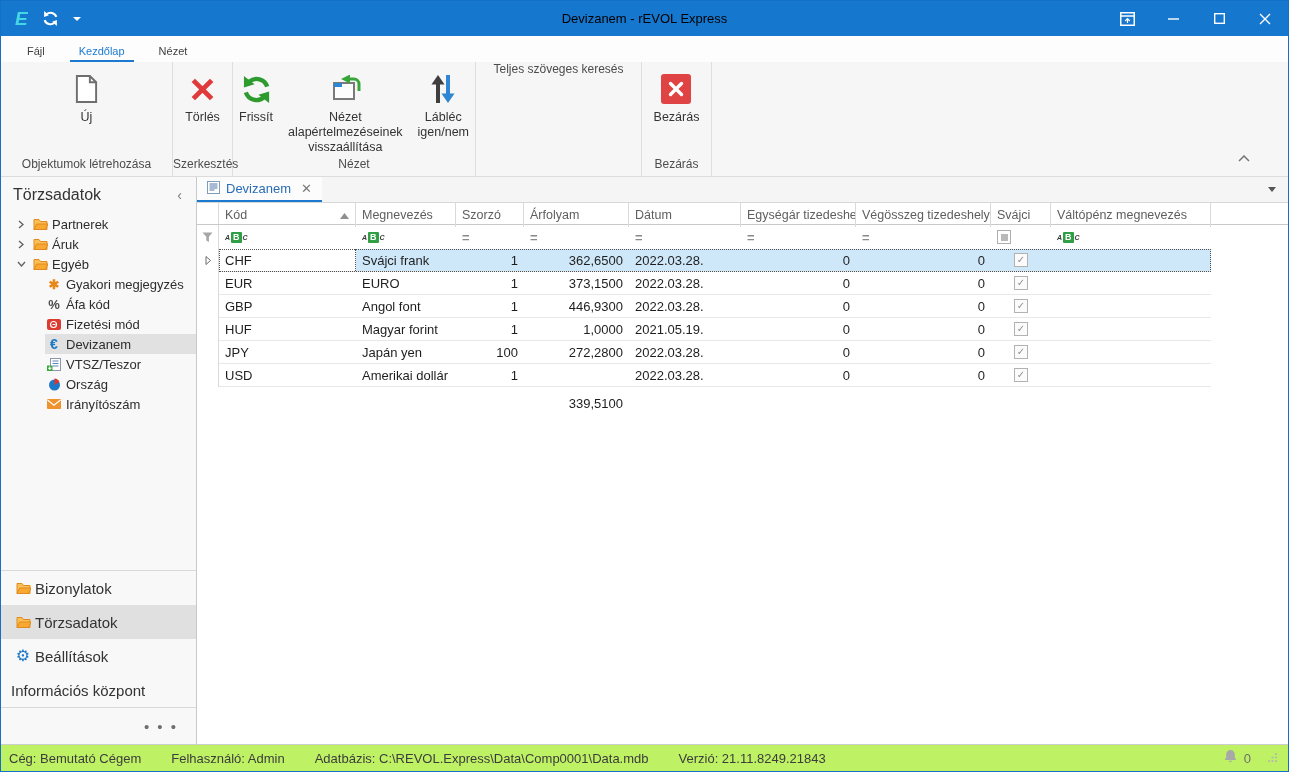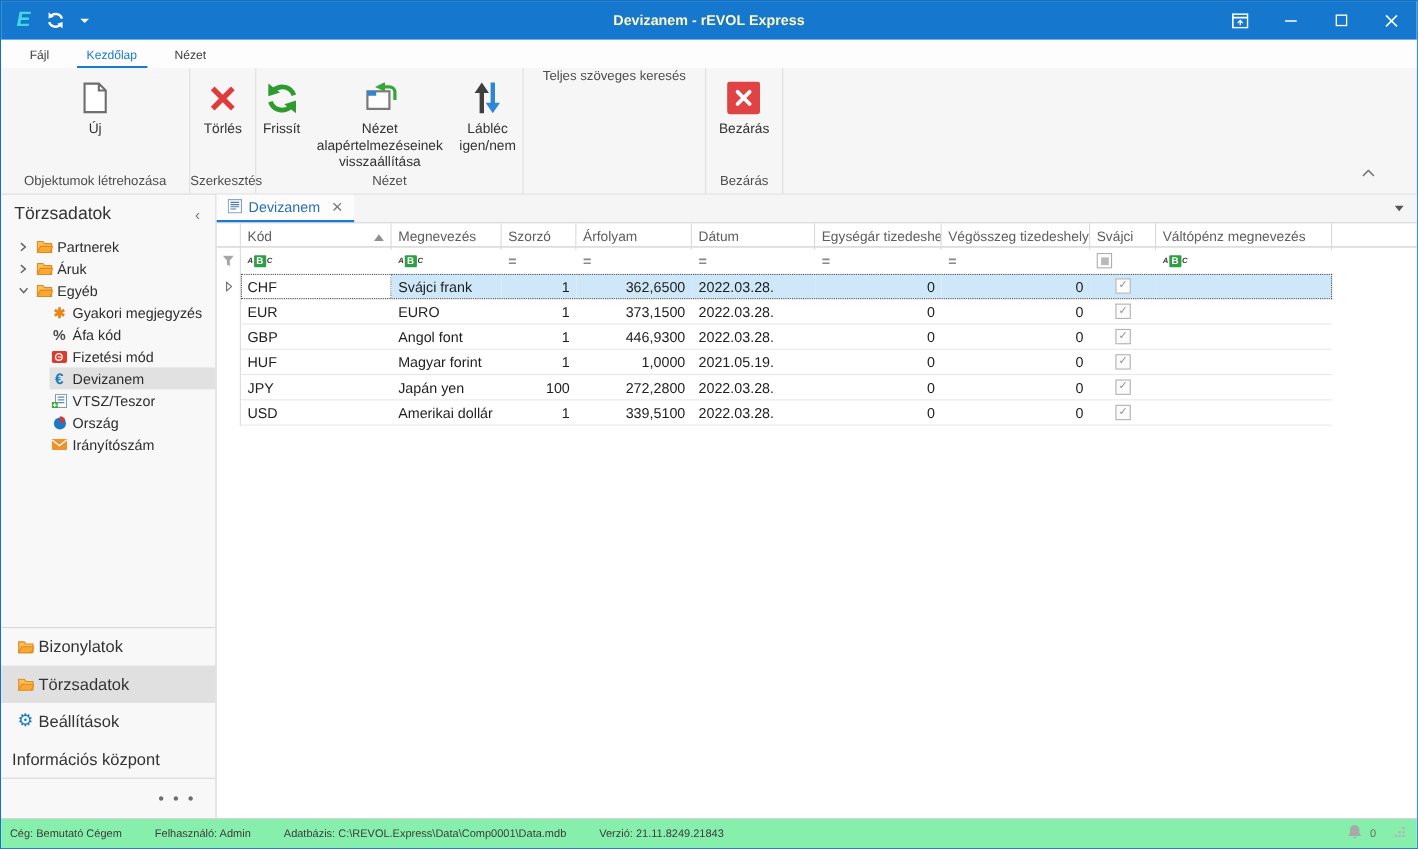--- a/index.html
+++ b/index.html
@@ -5,21 +5,21 @@
   html,body{margin:0;padding:0;background:#e8e8e8;font-family:"Liberation Sans",sans-serif;}
   *{box-sizing:border-box;}
   .window{width:1289px;height:772px;border:1px solid #1470c4;background:#fff;display:flex;flex-direction:column;overflow:hidden;}
 
   
   .titlebar{flex:0 0 35px;background:#1577cd;position:relative;display:flex;align-items:center;color:#fff;}
   .qat{display:flex;align-items:center;gap:14px;padding-left:14px;z-index:2;}
   .applogo{font-style:italic;font-weight:bold;font-size:19px;color:#45d6e4;line-height:1;}
   .qat svg{display:block;}
   .qat-caret{width:0;height:0;border-left:4px solid transparent;border-right:4px solid transparent;border-top:4px solid #fff;display:inline-block;}
-  .win-title{position:absolute;left:0;right:0;text-align:center;font-size:13px;color:#fef9c3;font-weight:bold;}
+  .win-title{position:absolute;left:0;right:0;text-align:center;font-size:13px;color:#000000;}
   .winbtns{margin-left:auto;display:flex;z-index:2;}
   .winbtn{width:46px;height:35px;display:flex;align-items:center;justify-content:center;}
 
   
   .ribbontabs{flex:0 0 26px;background:#fdfdfd;display:flex;align-items:flex-end;padding-left:17px;}
   .rtab{font-size:11px;color:#404040;padding:2px 9px 5px;margin-right:16px;}
   .rtab.active{color:#1b7ad0;border-bottom:2px solid #1b7ad0;padding-bottom:3px;}
 
   
   .ribbon{flex:0 0 97px;background:#f6f6f7;border-bottom:1px solid #dcdcdc;display:flex;position:relative;}
@@ -84,21 +84,21 @@
   .rowline{display:flex;width:992px;border-bottom:1px solid #e8e8e8;}
   .grow.sel .rowline{outline:1px dotted #4f4f4f;outline-offset:-1px;}
   .cell{display:flex;align-items:center;padding:0 6px;font-size:13px;color:#1e1e1e;height:100%;white-space:nowrap;overflow:hidden;}
   .a-right{justify-content:flex-end;}
   .a-center{justify-content:center;}
   .cell.selbg{background:#cfe8f9;}
   .cell.focused{background:#fff;border-right:1px dotted #4f4f4f;}
   .rchk{width:14px;height:14px;border:1px solid #b2b2b2;background:#fbfbfb;color:#8f8f8f;font-size:10px;line-height:12px;text-align:center;display:inline-block;}
 
   
-  .statusbar{flex:0 0 27px;background:#86efac;border-top:1px solid #cdcdcd;display:flex;align-items:center;font-size:10px;color:#3c3c3c;padding:0 10px 0 8px;gap:30px;}
+  .statusbar{flex:0 0 27px;background:#bef264;border-top:1px solid #cdcdcd;display:flex;align-items:center;font-size:13px;color:#3c3c3c;padding:0 10px 0 8px;gap:30px;}
   .sb-right{margin-left:auto;display:flex;align-items:center;gap:6px;color:#6f6f6f;}
 </style>
 </head>
 <body>
 
 <div class="window">
 
   <div class="titlebar">
     <div class="qat">
       <span class="applogo">E</span>
@@ -587,21 +587,21 @@
                 </div>
                 <div class="cell a-left" style="width: 160px;"></div>
               </div>
             </div>
             <div class="grow">
               <div class="ind"></div>
               <div class="rowline">
                 <div class="cell a-left" style="width: 137px;">USD</div>
                 <div class="cell a-left" style="width: 100px;">Amerikai dollár</div>
                 <div class="cell a-right" style="width: 68px;">1</div>
-                <div class="cell a-right" style="width: 105px;">339,5100</div>
+                <div class="cell a-right" style="width: 105px; margin-top: 28px;">339,5100</div>
                 <div class="cell a-left" style="width: 112px;">2022.03.28.</div>
                 <div class="cell a-right" style="width: 115px;">0</div>
                 <div class="cell a-right" style="width: 135px;">0</div>
                 <div class="cell a-center" style="width: 60px;">
                   <span class="rchk">✓</span>
                 </div>
                 <div class="cell a-left" style="width: 160px;"></div>
               </div>
             </div>
           </div>

